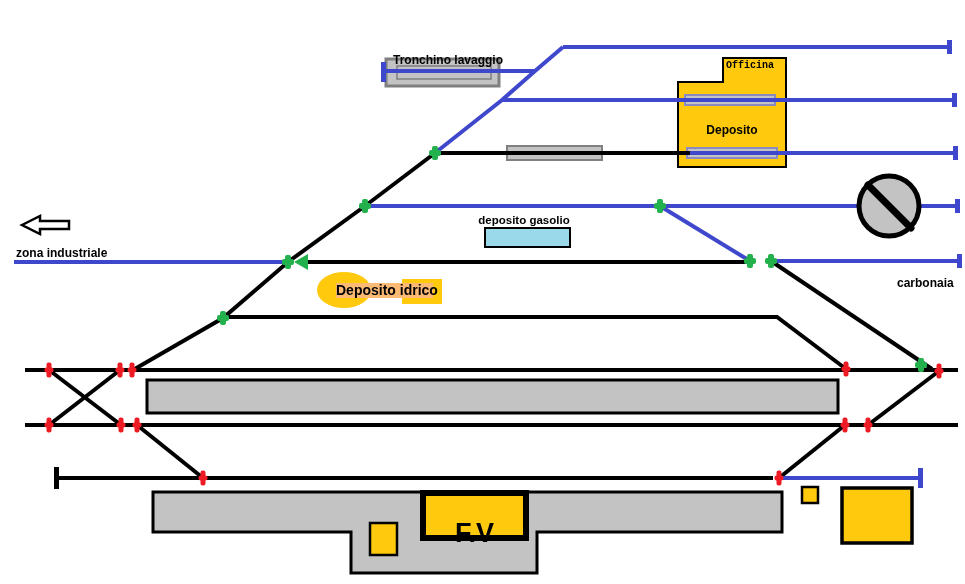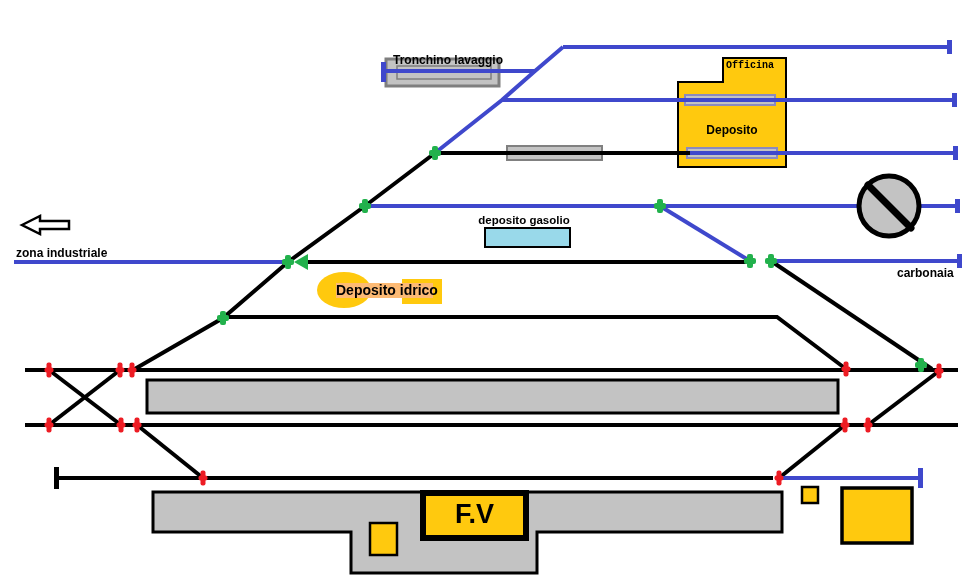--- a/index.html
+++ b/index.html
@@ -12,22 +12,22 @@
     position:absolute;font-family:"Liberation Sans",sans-serif;
     font-weight:bold;color:#000;white-space:nowrap;
   }
   .lbl.center{text-align:center;}
   .lbl-tronchino{left:391px;top:53px;width:114px;font-size:12px;}
   .lbl-officina{left:723px;top:60px;width:54px;font-size:10px;font-family:Liberation Mono, monospace;}
   .lbl-deposito{left:678px;top:123px;width:108px;font-size:12px;}
   .lbl-gasolio{left:468px;top:214px;width:112px;font-size:11.5px;}
   .lbl-idrico{left:336px;top:283px;width:97px;height:15px;font-size:14px;background:#fdba74;line-height:15px;}
   .lbl-zona{left:16px;top:246px;font-size:12px;}
-  .lbl-carbonaia{left:897px;top:266px;font-size:12px;}
-  .lbl-fv{left:423px;top:492px;width:103px;height:45px;font-size:27px;line-height:45px;}
+  .lbl-carbonaia{left:897px;top:276px;font-size:12px;}
+  .lbl-fv{left:423px;top:511px;width:103px;height:45px;font-size:27px;line-height:45px;}
   .lbl-sm{left:842px;top:488px;width:70px;height:55px;font-size:21px;line-height:55px;}
 </style>
 </head>
 <body>
 
 <div class="canvas">
   <svg width="965" height="584" viewBox="0 0 965 584">
 
     <g>
       <rect x="386" y="59" width="113" height="27" fill="#C3C3C3" stroke="#7F7F7F" stroke-width="3"></rect>

